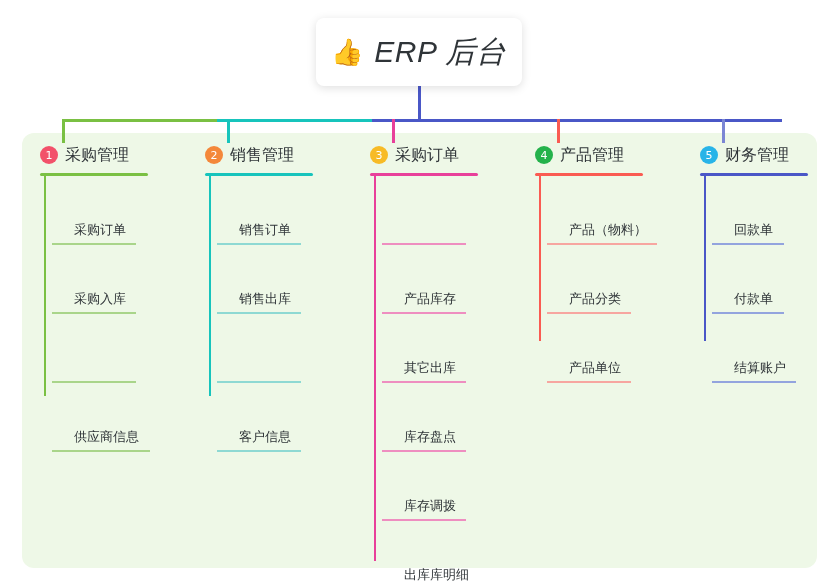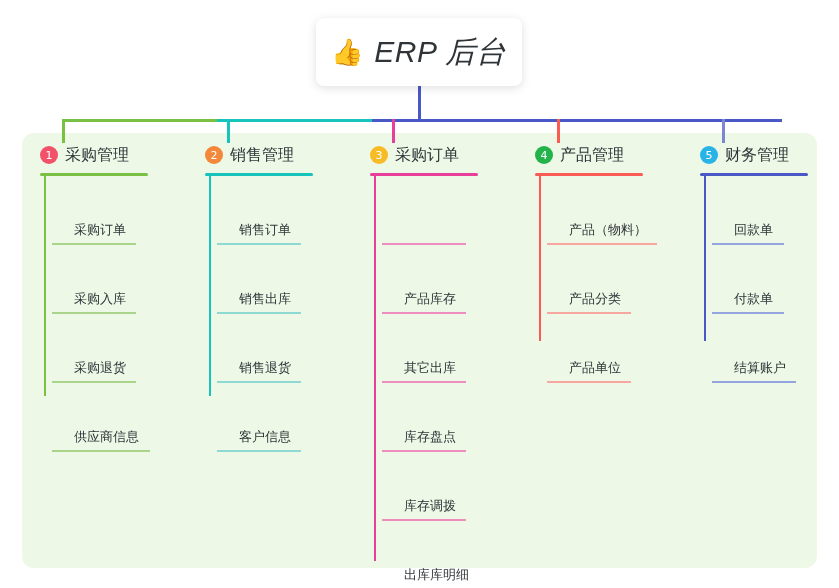--- a/index.html
+++ b/index.html
@@ -107,21 +107,20 @@
           <div class="spine" style="background: rgb(122, 192, 67); height: 220px;"></div>
           <div class="item">
             <div class="item-label">采购订单</div>
             <div class="item-rule" style="width: 84px; background: rgb(169, 213, 138); margin-left: 0px;"></div>
           </div>
           <div class="item">
             <div class="item-label">采购入库</div>
             <div class="item-rule" style="width: 84px; background: rgb(169, 213, 138); margin-left: 0px;"></div>
           </div>
           <div class="item">
-            <div class="item-label">采购退货</div>
             <div class="item-rule" style="width: 84px; background: rgb(169, 213, 138); margin-left: 0px;"></div>
           </div>
           <div class="item">
             <div class="item-label">供应商信息</div>
             <div class="item-rule" style="width: 98px; background: rgb(169, 213, 138); margin-left: 0px;"></div>
           </div>
         </div>
       </div>
       <div class="col" style="left: 205px;">
         <div class="col-head">
@@ -133,21 +132,20 @@
           <div class="spine" style="background: rgb(23, 196, 188); height: 220px;"></div>
           <div class="item">
             <div class="item-label">销售订单</div>
             <div class="item-rule" style="width: 84px; background: rgb(142, 217, 211); margin-left: 0px;"></div>
           </div>
           <div class="item">
             <div class="item-label">销售出库</div>
             <div class="item-rule" style="width: 84px; background: rgb(142, 217, 211); margin-left: 0px;"></div>
           </div>
           <div class="item">
-            <div class="item-label">销售退货</div>
             <div class="item-rule" style="width: 84px; background: rgb(142, 217, 211); margin-left: 0px;"></div>
           </div>
           <div class="item">
             <div class="item-label">客户信息</div>
             <div class="item-rule" style="width: 84px; background: rgb(142, 217, 211); margin-left: 0px;"></div>
           </div>
         </div>
       </div>
       <div class="col" style="left: 370px;">
         <div class="col-head">

